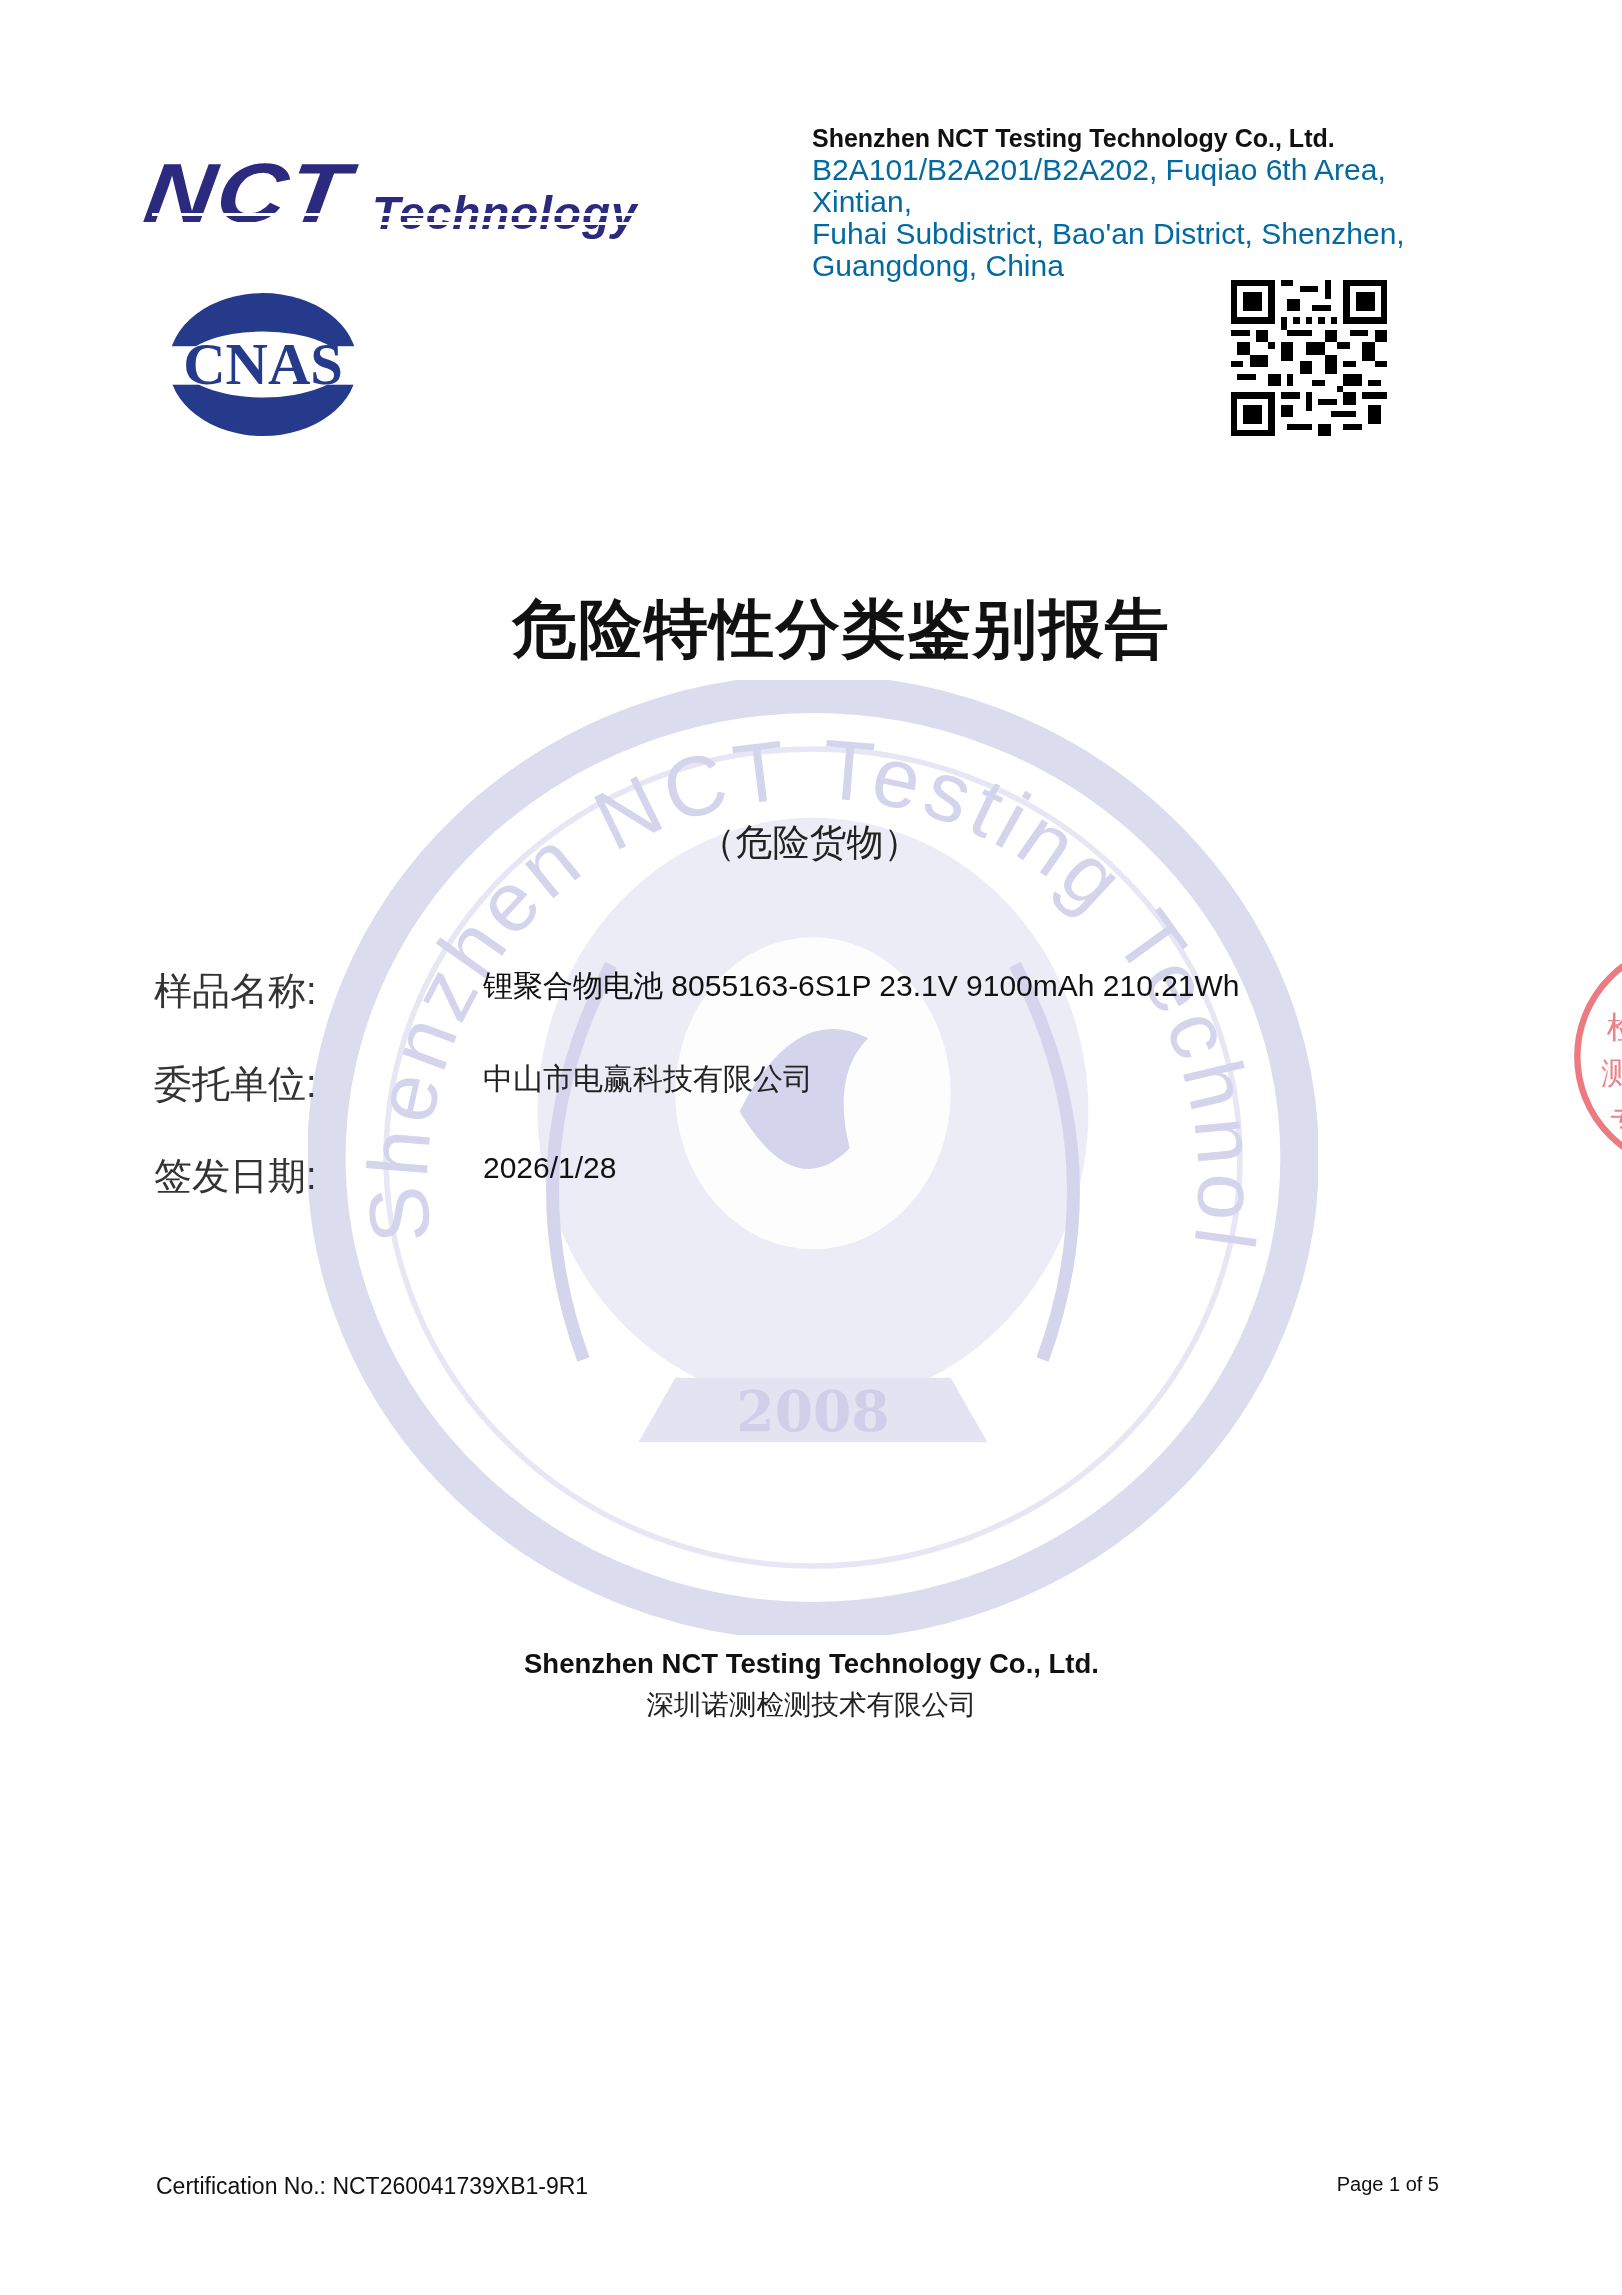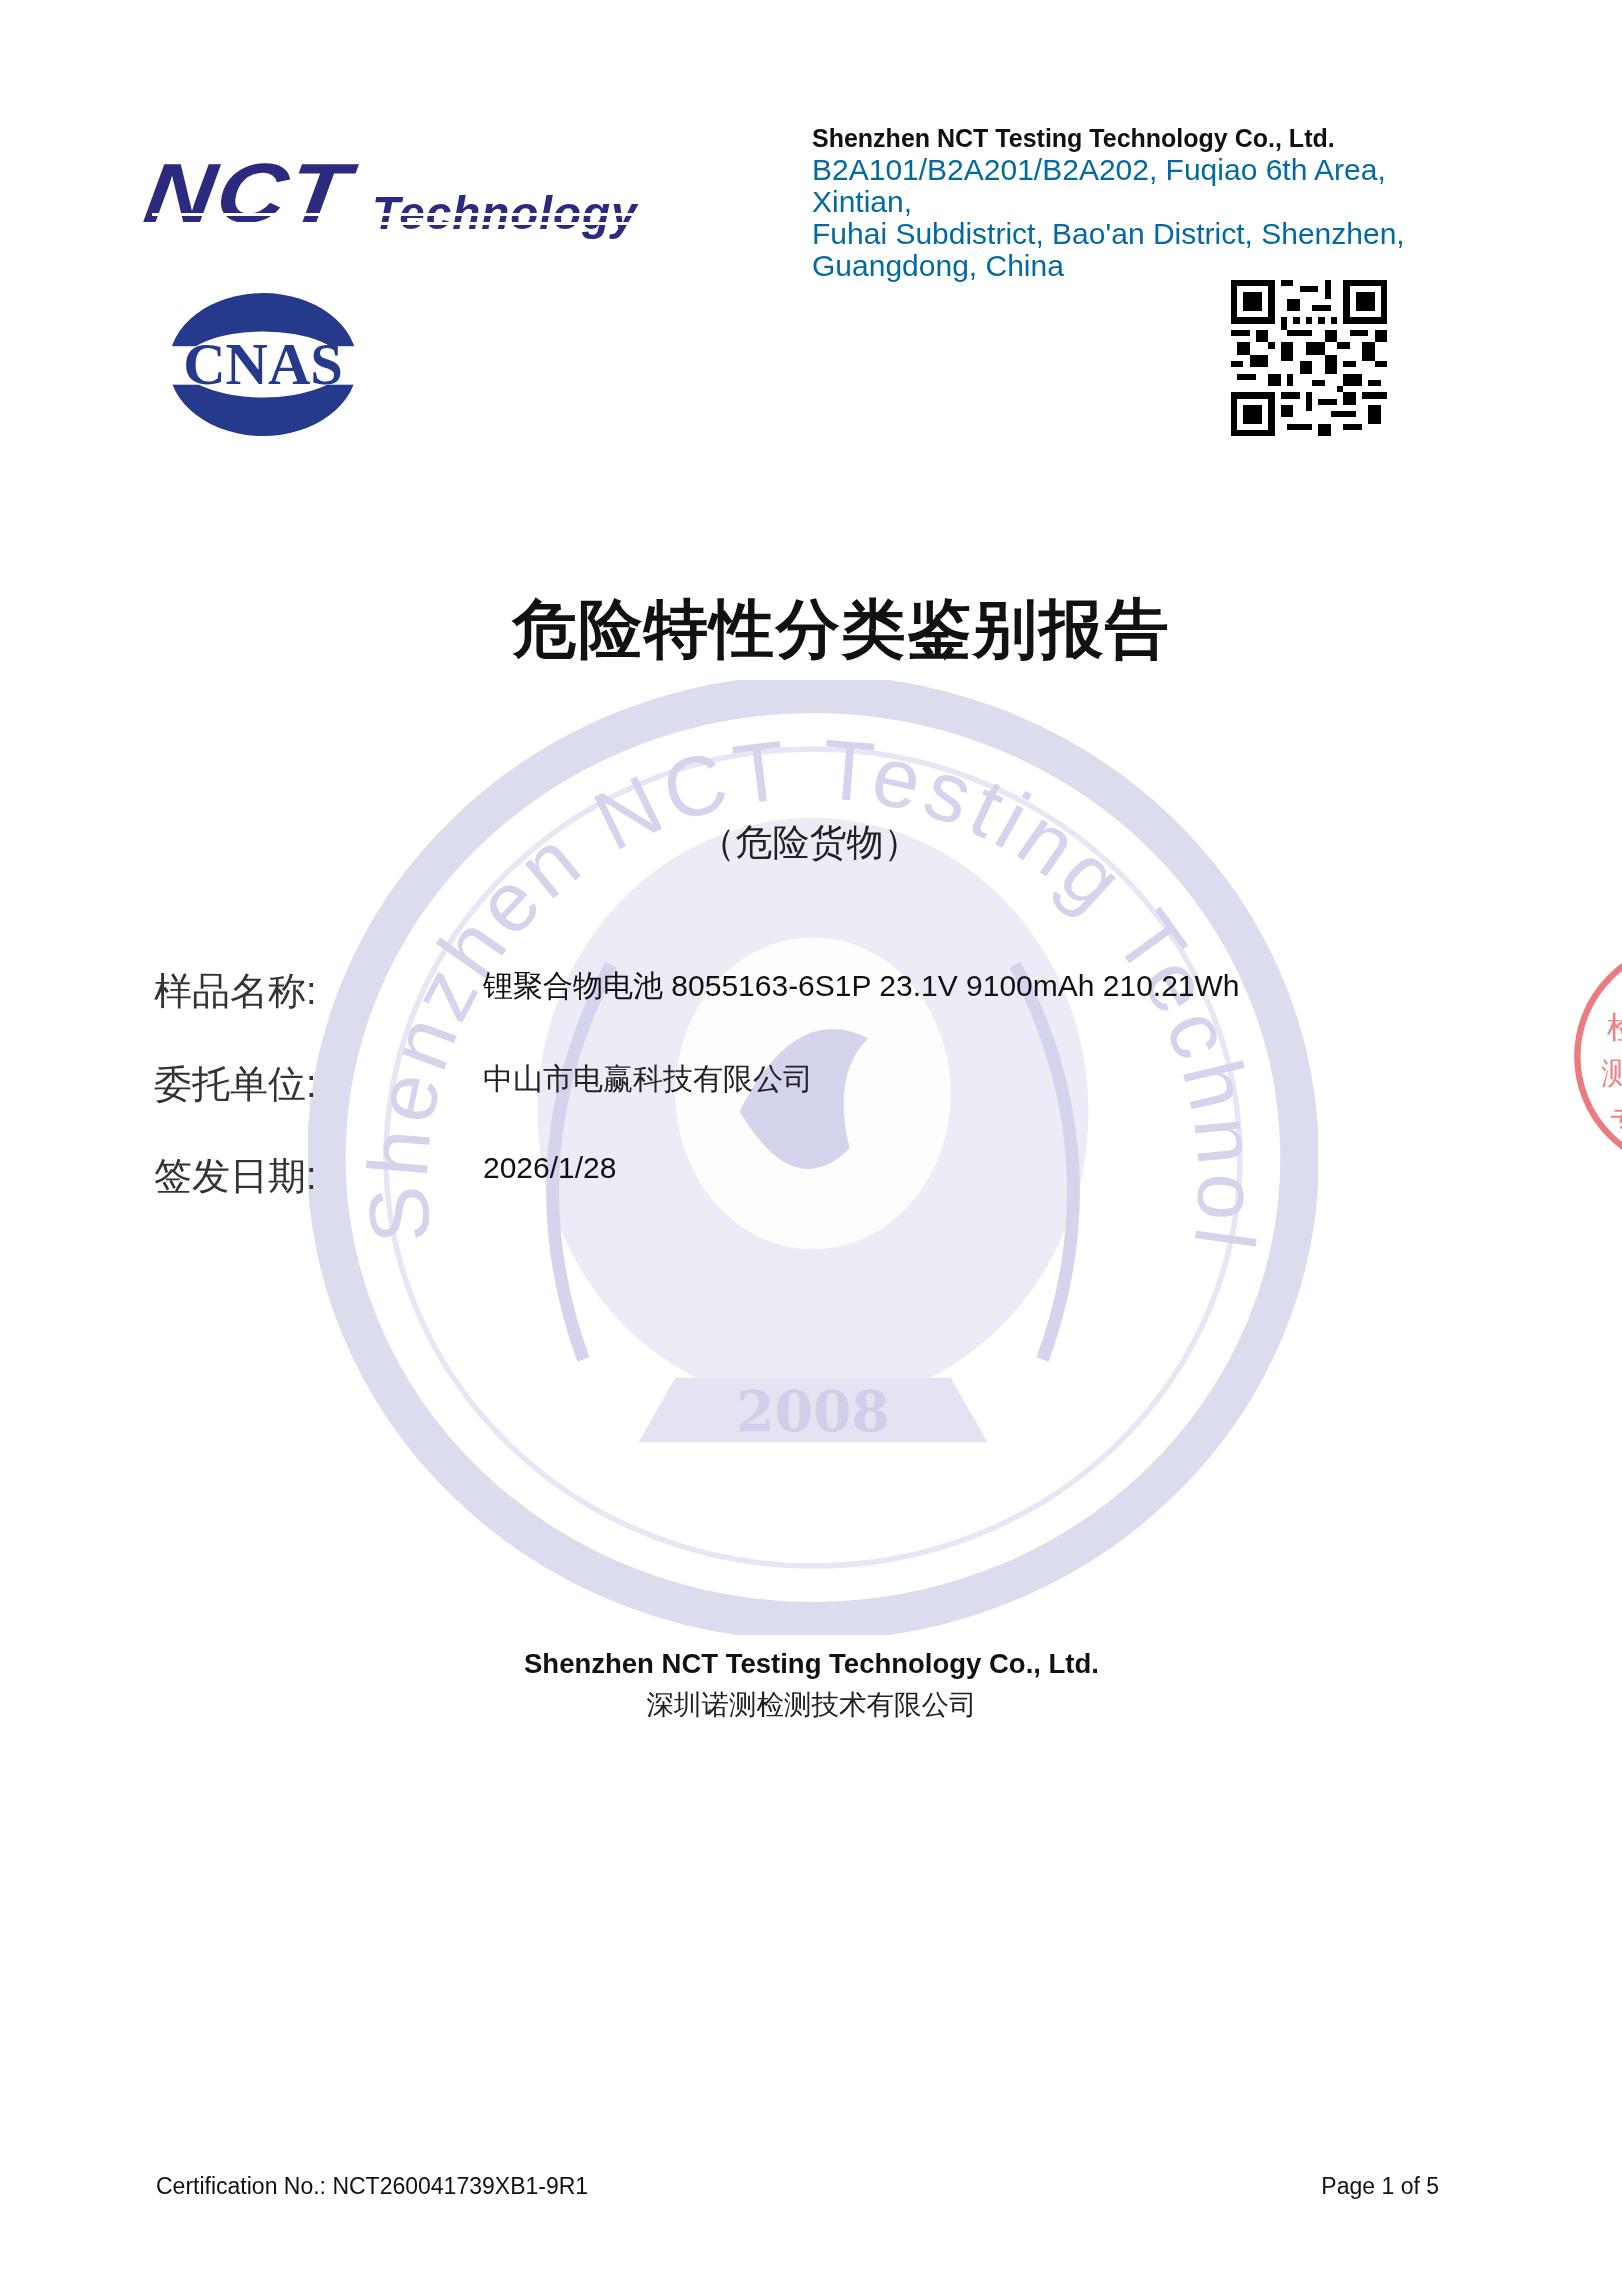--- a/index.html
+++ b/index.html
@@ -67,21 +67,21 @@
     
     .foot-company { left: 0; width: 1623px; top: 1644px; text-align: center; }
     .foot-company .en { font-weight: bold; font-size: 27.5px; line-height: 40px; color: #111; }
     .foot-company .cn { font-family: "DejaVu Serif", serif; font-size: 27.5px; line-height: 40px; color: #222; }
 
     
     .stamp { left: 1570px; top: 937px; width: 220px; height: 239px; }
 
     
     .cert-no { left: 156px; top: 2173px; font-size: 23px; color: #111; }
-    .page-no { right: 184px; top: 2173px; font-size: 23px; color: #111; }
+    .page-no { right: 184px; top: 2173px; font-size: 20px; color: #111; }
   </style>
 </head>
 <body>
 
 <div class="abs seal">
   <svg width="1010" height="955" viewBox="0 0 1100 1040">
     <defs>
       <path id="ringPath" d="M 140 640 A 420 420 0 1 1 960 640" fill="none"></path>
     </defs>
     <ellipse cx="550" cy="520" rx="530" ry="505" fill="none" stroke="#dcdcef" stroke-width="42"></ellipse>

